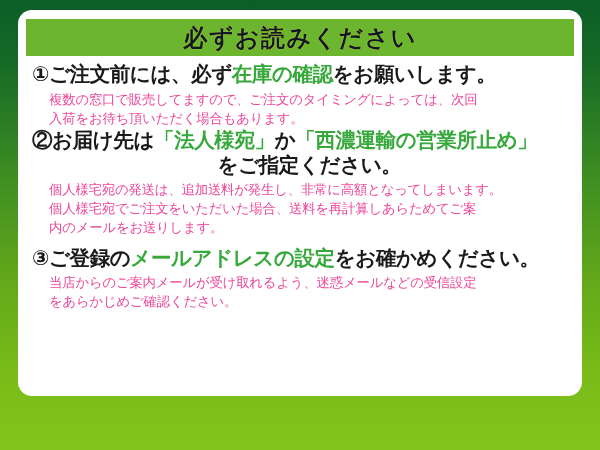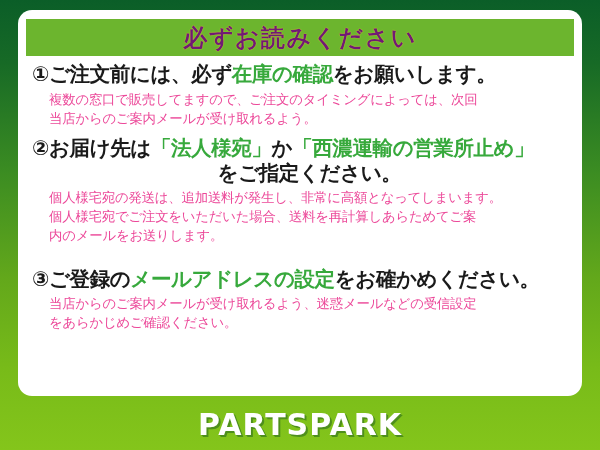--- a/index.html
+++ b/index.html
@@ -45,21 +45,21 @@
 
   
   .title-band {
     height: 37px;
     background: #6cb52e;
     display: flex;
     align-items: center;
     justify-content: center;
   }
   .title-text {
-    color: #701a75;
+    color: #0f172a;
     font-size: 24px;
     font-weight: bold;
     letter-spacing: 1.5px;
     line-height: 1;
     text-shadow: 0 0 1px #ffff1e;
   }
 
   
   .items {
     padding: 6px 4px 0 6px;
@@ -90,22 +90,22 @@
     line-height: 1.42;
     letter-spacing: -0.2px;
     margin-top: 2px;
     padding-left: 17px;
   }
   .item-sub div {
     white-space: nowrap;
   }
 
   
-  .item-1 { margin-bottom: 8px; }
-  .item-2 { margin-bottom: 22px; }
+  .item-1 { margin-bottom: 0; }
+  .item-2 { margin-bottom: 9px; font-family: Liberation Serif, serif; }
   .item-2 .item-head { line-height: 1.22; }
   .item-2 .item-head .line2 { padding-left: 17px; display: block; text-align: center; }
   .item-3 { margin-bottom: 0; }
 
   
   .footer {
     position: absolute;
     left: 0;
     top: 398px;
     width: 600px;
@@ -135,21 +135,21 @@
     </div>
 
     <div class="items">
 
       <div class="item item-1">
         <div class="item-head">
           <span class="num">①</span><span>ご注文前には、必ず</span><span class="hl">在庫の確認</span><span>をお願いします。</span>
         </div>
         <div class="item-sub">
           <div>複数の窓口で販売してますので、ご注文のタイミングによっては、次回</div>
-          <div>当店からのご案内メールが受け取れるよう。</div>
+          <div>入荷をお待ち頂いただく場合もあります。</div>
         </div>
       </div>
 
       <div class="item item-2">
         <div class="item-head wrap">
           <span class="num">②</span><span>お届け先は</span><span class="hl">「法人様宛」</span><span>か</span><span class="hl">「西濃運輸の営業所止め」</span>
           <span class="line2">をご指定ください。</span>
         </div>
         <div class="item-sub">
           <div>個人様宅宛の発送は、追加送料が発生し、非常に高額となってしまいます。</div>
@@ -164,17 +164,14 @@
         </div>
         <div class="item-sub">
           <div>当店からのご案内メールが受け取れるよう、迷惑メールなどの受信設定</div>
           <div>をあらかじめご確認ください。</div>
         </div>
       </div>
 
     </div>
   </div>
 
-  <div class="footer">
-    <div class="logo">PARTSPARK</div>
-  </div>
 
 </div>
 
 </body></html>

